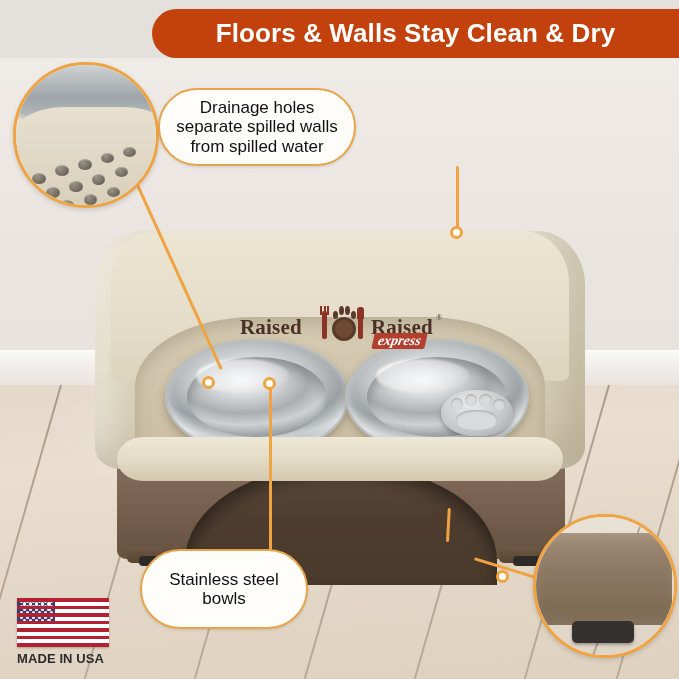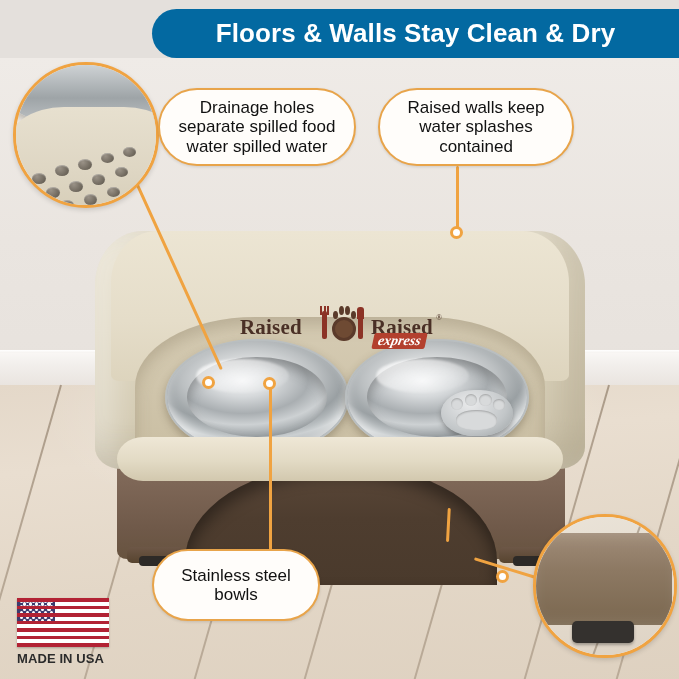--- a/index.html
+++ b/index.html
@@ -159,21 +159,21 @@
   .callout{
     position:absolute;background:#fffdfa;border:2px solid #e8a44a;
     border-radius:48px;box-sizing:border-box;
     display:flex;align-items:center;justify-content:center;text-align:center;
     color:#111;font-size:17px;line-height:1.14;font-weight:400;
     box-shadow:0 1px 3px rgba(0,0,0,.12);
     padding:6px 12px;
   }
   #callout-drainage{left:158px;top:88px;width:198px;height:78px;}
   #callout-walls{left:378px;top:88px;width:196px;height:78px;}
-  #callout-bowls{left:152px;top:549px;width:168px;height:72px;}
+  #callout-bowls{left:140px;top:549px;width:168px;height:80px;}
   #callout-feet{left:358px;top:544px;width:178px;height:84px;}
 
   
   .leader{position:absolute;background:#f0a341;transform-origin:top left;border-radius:2px;}
   .dot{
     position:absolute;width:13px;height:13px;border-radius:50%;
     background:#fff;border:3px solid #f0a341;box-sizing:border-box;
   }
 
   
@@ -208,21 +208,21 @@
     position:absolute;left:36px;top:104px;width:62px;height:22px;background:#34312e;
     border-radius:5px;box-shadow:0 2px 3px rgba(0,0,0,.3);
   }
   .ins-floorbg{position:absolute;left:0;top:0;width:100%;height:100%;
     background:linear-gradient(170deg,#eae3d8,#ded3c4);}
   .ins-plank{position:absolute;width:2px;height:220px;background:rgba(120,100,78,.45);transform-origin:top left;}
 
   
   .banner{
     position:absolute;left:152px;top:9px;width:527px;height:49px;
-    background:#0369a1;border-radius:26px 0 0 26px;
+    background:#c2410c;border-radius:26px 0 0 26px;
     display:flex;align-items:center;justify-content:center;
   }
   .banner span{
     color:#fff;font-size:26px;font-weight:700;letter-spacing:.1px;
     font-family:"Liberation Sans", sans-serif;
   }
 
   
   .usa{position:absolute;left:17px;top:598px;width:92px;}
   .flag{position:relative;width:92px;height:49px;background:#fff;overflow:hidden;
@@ -345,24 +345,21 @@
   <div class="inset" id="inset-feet">
     <div class="ins-floorbg">
       <div class="ins-plank" style="left:10px;top:-10px;transform:rotate(20deg)"></div>
       <div class="ins-plank" style="left:110px;top:-10px;transform:rotate(20deg)"></div>
     </div>
     <div class="ins-leg"></div>
     <div class="ins-rubber"></div>
   </div>
 
   <div class="callout" id="callout-drainage">
-    <span>Drainage holes separate spilled food water spilled water</span>
-  </div>
-  <div class="callout" id="callout-walls">
-    <span>Raised walls keep water splashes contained</span>
+    <span>Drainage holes separate spilled walls from spilled water</span>
   </div>
   <div class="callout" id="callout-bowls">
     <span>Stainless steel bowls</span>
   </div>
 
   <div class="banner">
     <span>Floors &amp; Walls Stay Clean &amp; Dry</span>
   </div>
 
   <div class="usa">

